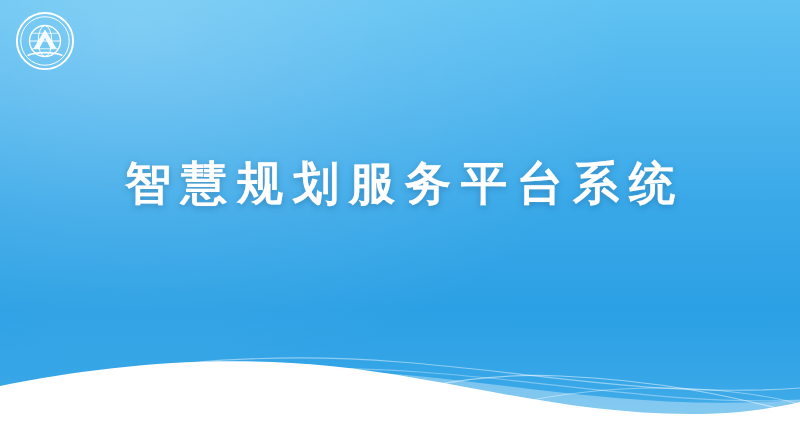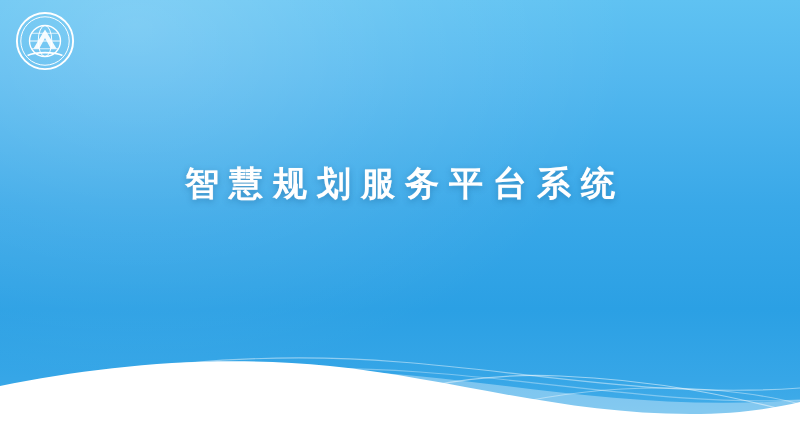--- a/index.html
+++ b/index.html
@@ -49,21 +49,21 @@
   }
   
   .title {
     position: absolute;
     left: 0;
     right: 0;
     top: 152px;
     text-align: center;
     color: #ffffff;
     font-family: "DejaVu Sans", "Liberation Sans", sans-serif;
-    font-size: 34px;
+    font-size: 46px;
     font-weight: bold;
     letter-spacing: 10px;
     text-indent: 10px;
     line-height: 62px;
     text-shadow: 0 2px 6px rgba(10,70,120,0.35), 0 0 1px rgba(255,255,255,0.6);
     white-space: nowrap;
   }
 </style>
 </head>
 <body>

